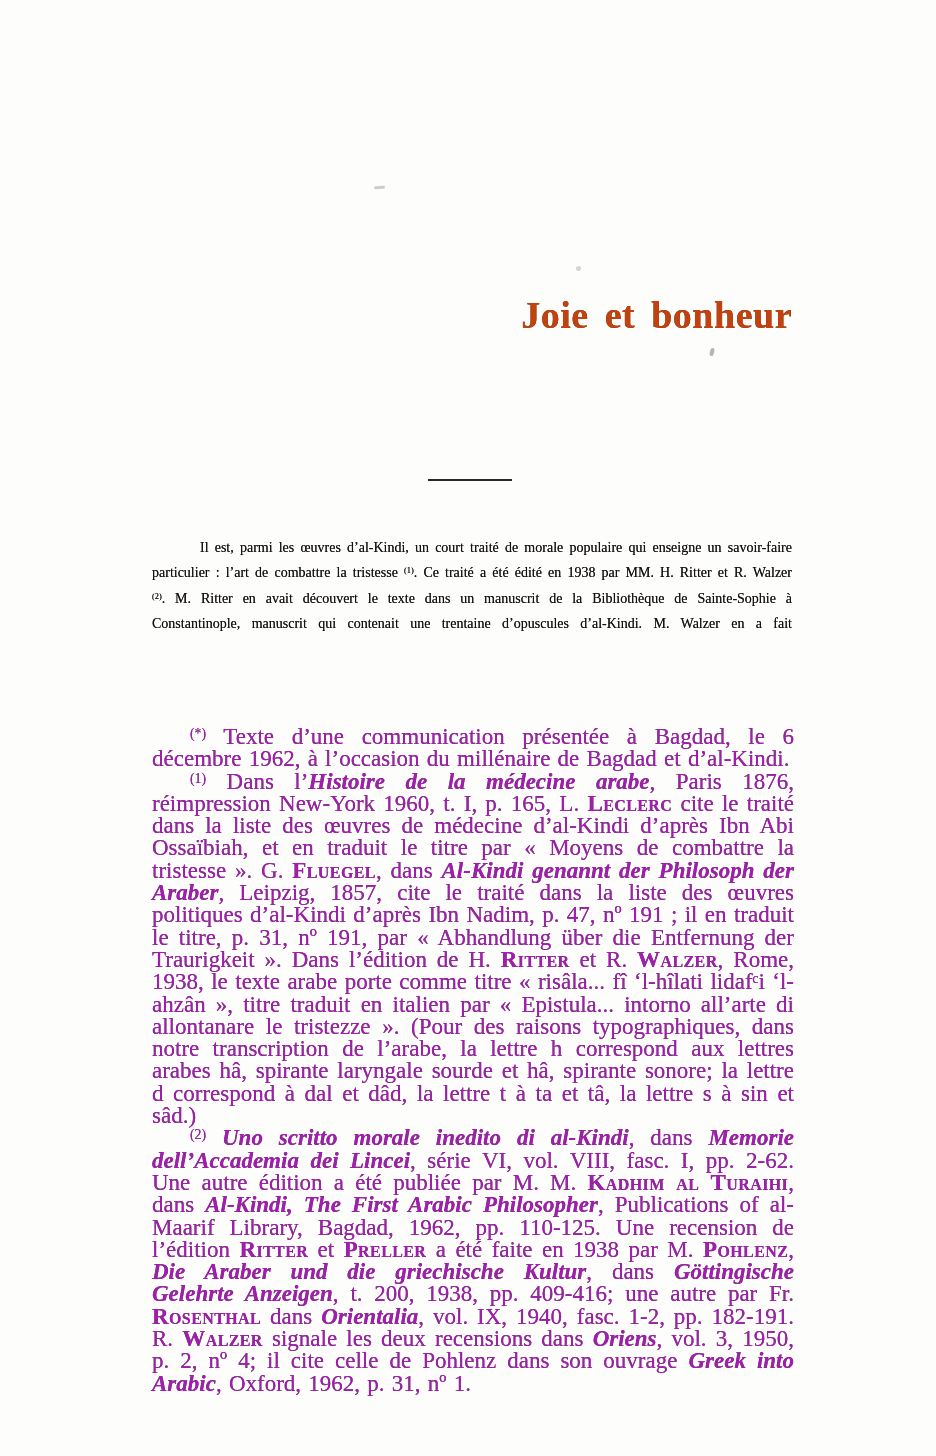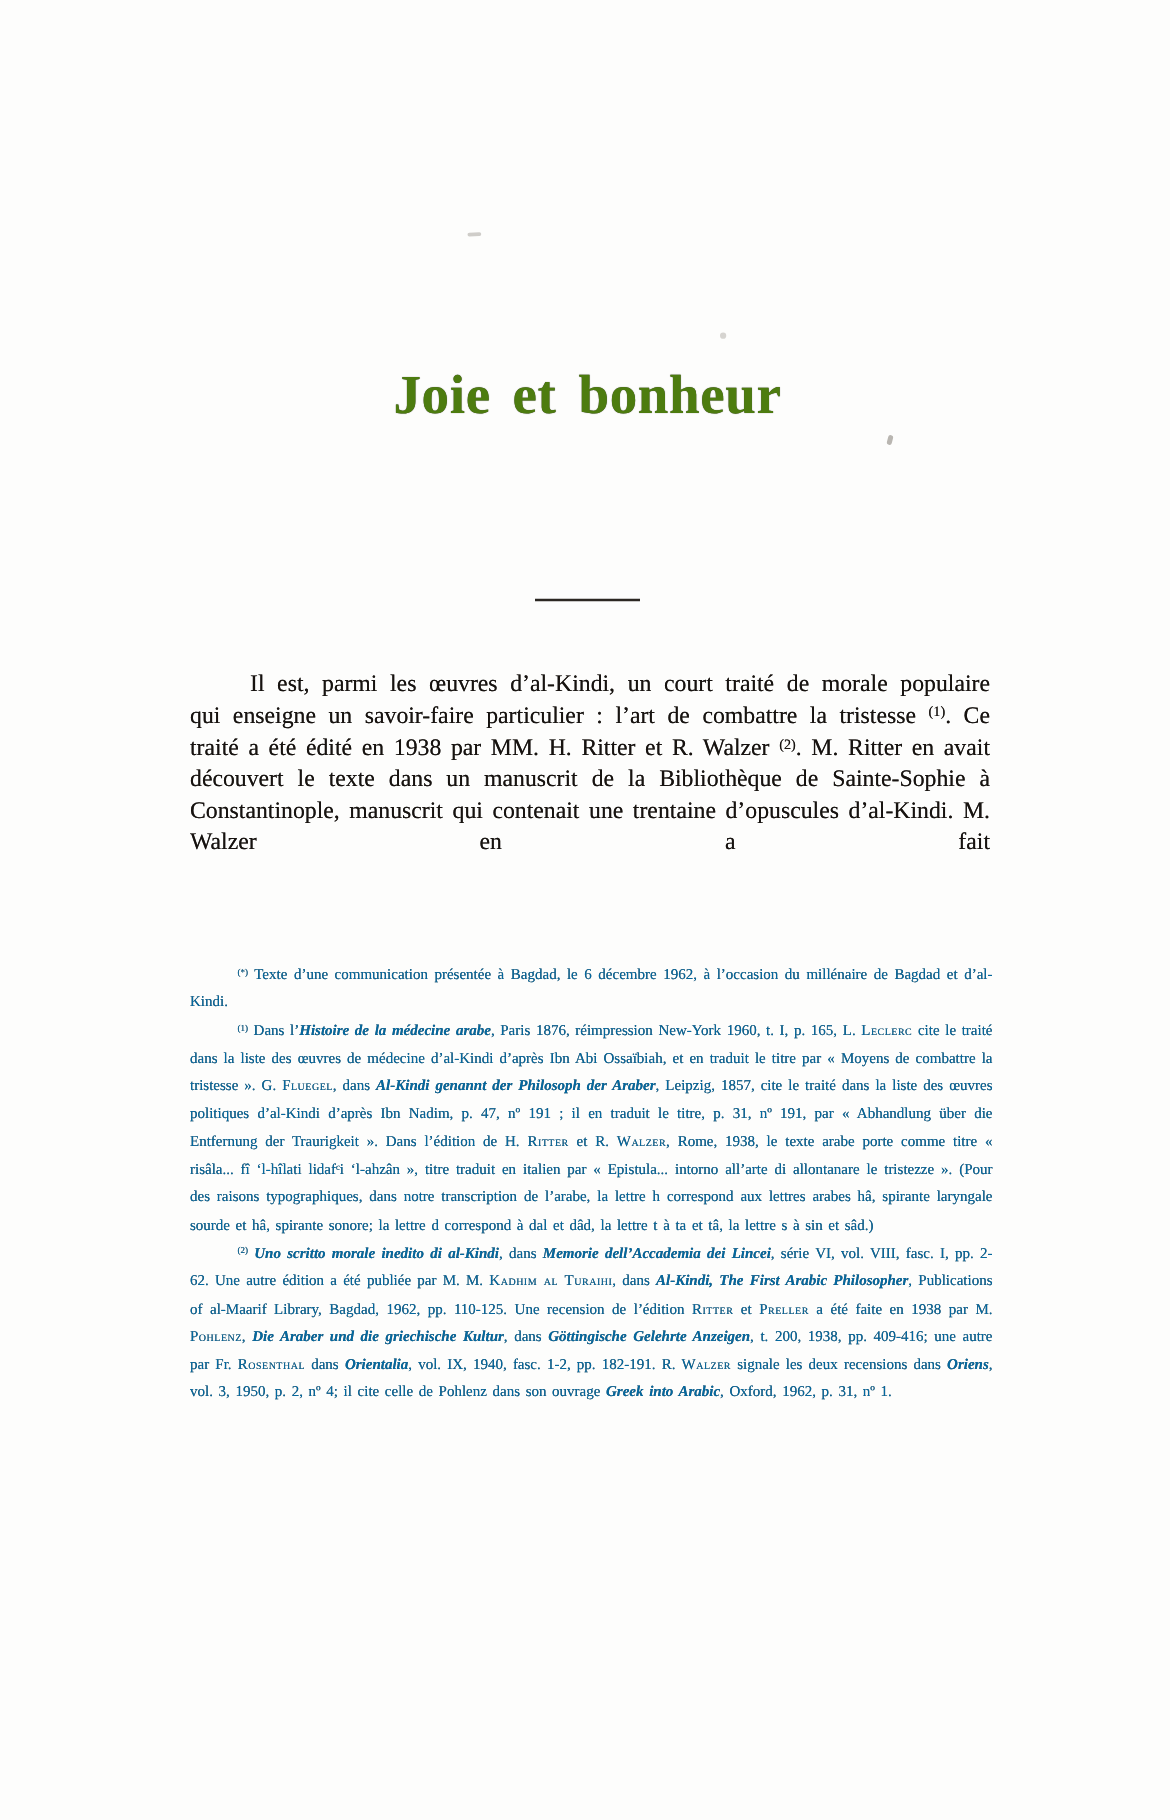--- a/index.html
+++ b/index.html
@@ -18,25 +18,25 @@
     position: absolute;
     inset: 0;
     background: #fdfdfc;
     color: #1a1511;
   }
   .title-block {
     position: absolute;
     top: 288px;
     left: 148px;
     width: 644px;
-    text-align: center;
+    text-align: right;
     font-weight: 700;
-    font-size: 44px;
+    font-size: 38px;
     line-height: 55px;
-    color: #4d7c0f;
+    color: #c2410c;
     letter-spacing: 0.5px;
     word-spacing: 6px;
     text-shadow: 0 0 0.6px rgba(15,12,9,0.85);
   }
   .title-fn {
     font-size: 42%;
     font-weight: 700;
     vertical-align: 14px;
     letter-spacing: 0;
     margin-left: 10px;
@@ -46,53 +46,53 @@
     top: 479px;
     left: 428px;
     width: 84px;
     border-top: 2.5px solid #2b2722;
   }
   .body-text {
     position: absolute;
     top: 535px;
     left: 152px;
     width: 640px;
-    font-size: 19px;
+    font-size: 14px;
     line-height: 25.3px;
     text-align: justify;
     text-align-last: justify;
     text-indent: 48px;
     word-spacing: 2.5px;
     color: #171310;
     text-shadow: 0 0 0.5px rgba(23,19,16,0.8);
   }
   .footnotes {
     position: absolute;
-    top: 768px;
+    top: 726px;
     left: 152px;
     width: 642px;
-    font-size: 12px;
+    font-size: 23px;
     line-height: 22.3px;
-    color: #0369a1;
+    color: #a21caf;
     text-shadow: 0 0 0.4px rgba(28,23,19,0.75);
   }
   .footnote {
     margin: 0;
     text-align: justify;
     text-indent: 38px;
     word-spacing: 1.5px;
   }
   sup {
     font-size: 60%;
     line-height: 0;
     vertical-align: 0.45em;
     letter-spacing: 0;
   }
   .it { font-style: italic; font-weight: bold; }
-  .sc { font-variant: small-caps; letter-spacing: 0.4px; }
+  .sc { font-variant: small-caps; letter-spacing: 0.4px; font-weight: bold; }
   .speck {
     position: absolute;
     background: #c4c2be;
     border-radius: 50%;
   }
   .speck-dash { width: 11px; height: 3px; border-radius: 2px; transform: rotate(-4deg); background: #cfcdc9; }
   .speck-dot { width: 5px; height: 5px; background: #d6d4d0; }
   .speck-comma { width: 4px; height: 8px; border-radius: 2px; transform: rotate(14deg); background: #b9b6b1; }
 </style>
 </head>

